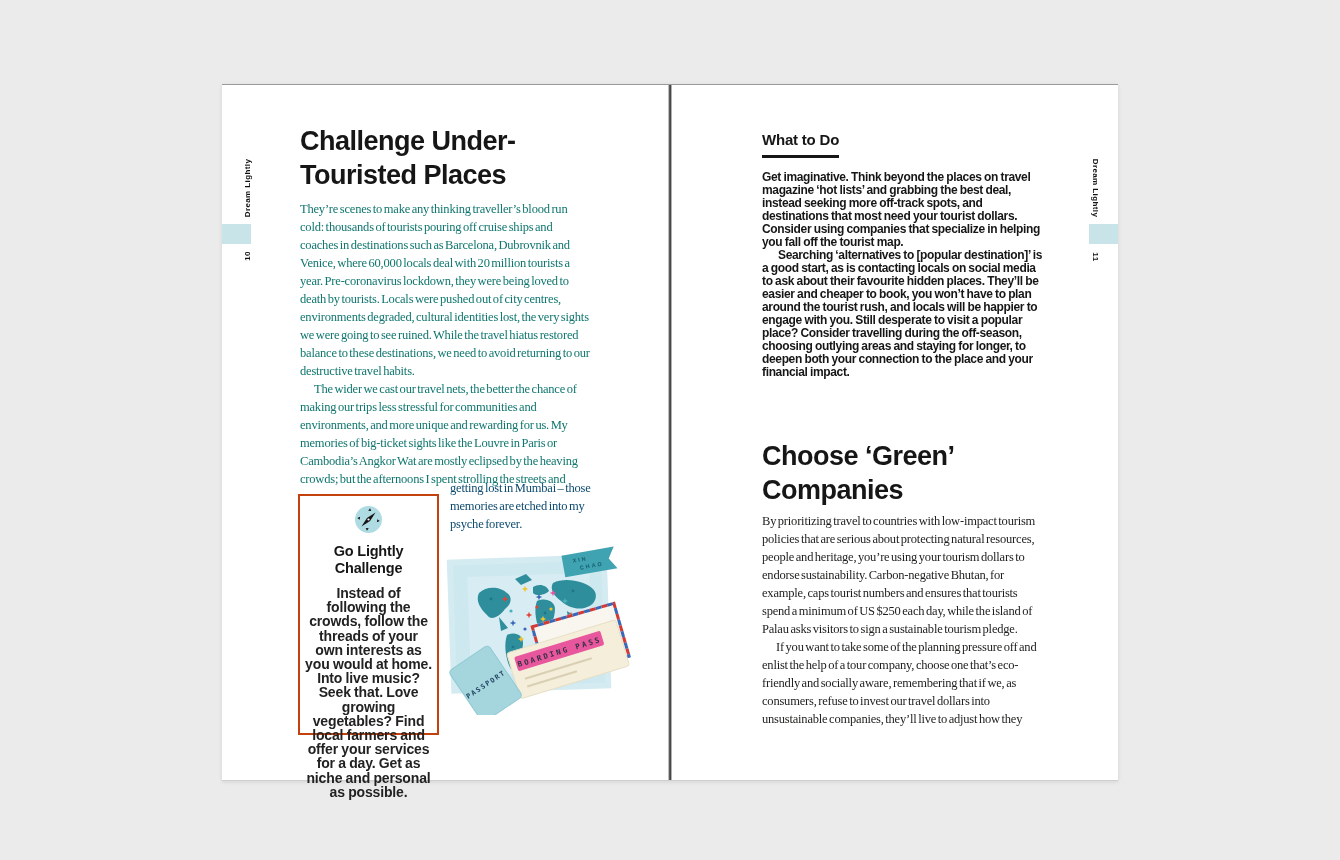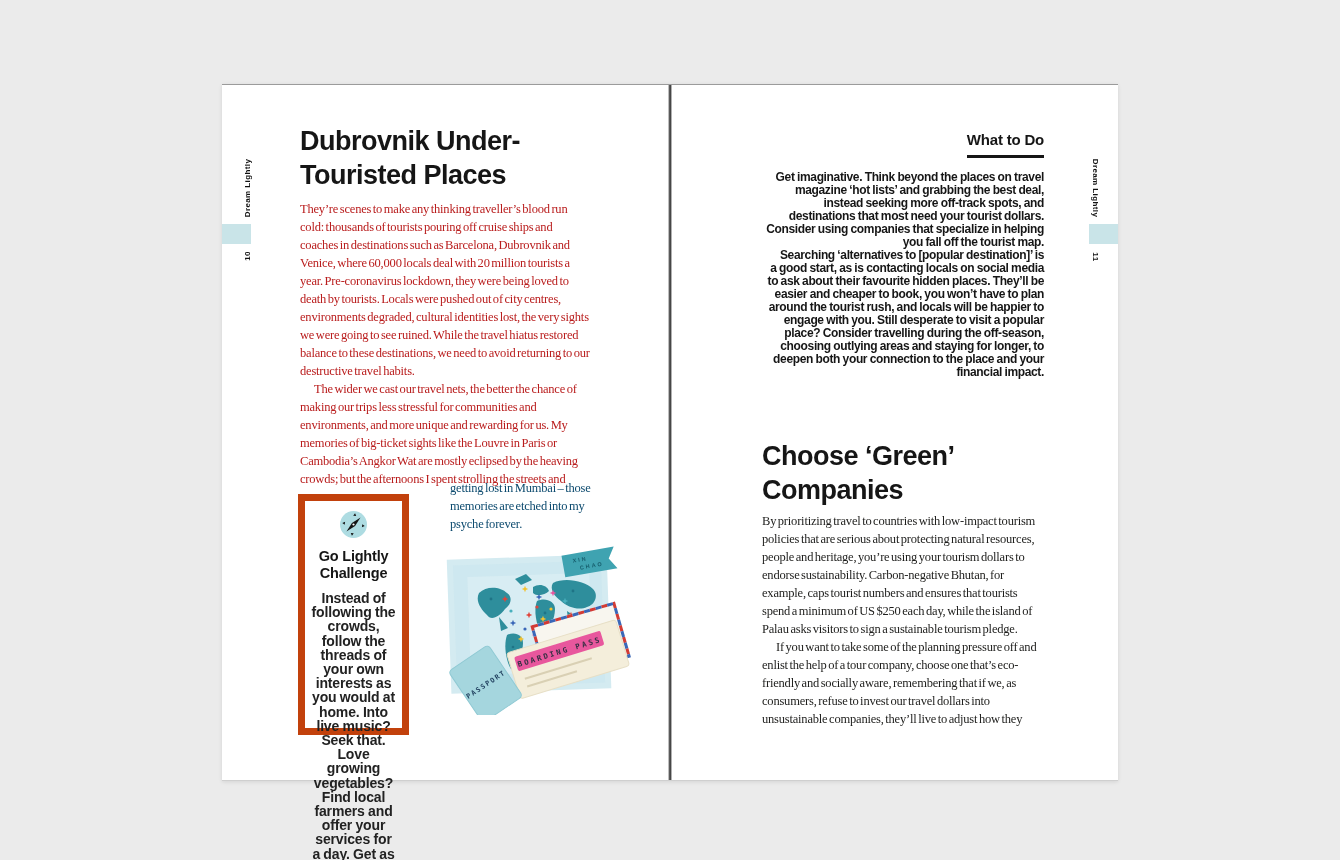--- a/index.html
+++ b/index.html
@@ -17,33 +17,33 @@
                 letter-spacing:0.4px;color:#111;}
   .rotL > span{transform:translate(-50%,-50%) rotate(-90deg);}
   .rotR > span{transform:translate(-50%,-50%) rotate(90deg);}
   .tab{position:absolute;width:29px;height:20px;background:#c9e4e8;}
 
   
   .h1{font-weight:bold;font-size:27px;line-height:34px;letter-spacing:-0.5px;color:#161616;}
 
   
   .serifcol{position:absolute;font-family:"Liberation Serif",serif;font-size:12.5px;
-            line-height:18px;letter-spacing:-0.2px;word-spacing:-1.3px;color:#b91c1c;}
+            line-height:18px;letter-spacing:-0.2px;word-spacing:-1.3px;color:#0f766e;}
   .indent{text-indent:14px;margin:0;}
   .noindent{margin:0;}
 
   .boldcol{font-weight:bold;font-size:12px;line-height:13px;letter-spacing:-0.35px;
            word-spacing:-0.5px;color:#161616;}
 
   .whattodo{display:inline-block;font-weight:bold;font-size:15px;letter-spacing:-0.2px;
             padding-bottom:7px;border-bottom:3px solid #161616;color:#161616;}
 
   
-  .gobox{position:absolute;left:76px;top:409px;width:111px;height:241px;box-sizing:border-box;
-         border:7px solid #c2410c;background:#ffffff;z-index:3;text-align:center;}
+  .gobox{position:absolute;left:76px;top:409px;width:141px;height:241px;box-sizing:border-box;
+         border:2px solid #c2410c;background:#ffffff;z-index:3;text-align:center;}
   .gobox .ic{margin-top:10px;}
   .gobox .ttl{font-weight:bold;font-size:14.5px;line-height:17px;letter-spacing:-0.2px;
               margin-top:6px;color:#161616;}
   .gobox .bdy{font-weight:bold;font-size:14px;line-height:14.2px;letter-spacing:-0.15px;
               word-spacing:-0.4px;margin:9px 5px 0 5px;color:#222;}
 
   .wraptext{position:absolute;left:228px;top:394px;width:142px;z-index:4;
             font-family:"Liberation Serif",serif;font-size:12.5px;line-height:18px;
             letter-spacing:-0.2px;word-spacing:-1.3px;color:#0c4a6e;}
 
@@ -58,21 +58,21 @@
     <div>
 
       <div class="vwrap rotL" style="left:25px;top:103px;">
         <span>Dream Lightly</span>
       </div>
       <div class="tab" style="left:0;top:139px;"></div>
       <div class="vwrap rotL" style="left:25px;top:171px;">
         <span>10</span>
       </div>
 
-      <div class="h1" style="position:absolute;left:78px;top:39px;width:290px;">Dubrovnik Under-Touristed Places</div>
+      <div class="h1" style="position:absolute;left:78px;top:39px;width:290px;">Challenge Under-Touristed Places</div>
 
       <div class="serifcol" style="left:78px;top:115px;width:290px;">
         <p class="noindent">They’re scenes to make any thinking traveller’s blood run cold: thousands of tourists pouring off cruise ships and coaches in destinations such as Barcelona, Dubrovnik and Venice, where 60,000 locals deal with 20 million tourists a year. Pre-coronavirus lockdown, they were being loved to death by tourists. Locals were pushed out of city centres, environments degraded, cultural identities lost, the very sights we were going to see ruined. While the travel hiatus restored balance to these destinations, we need to avoid returning to our destructive travel habits.</p>
         <p class="indent">The wider we cast our travel nets, the better the chance of making our trips less stressful for communities and environments, and more unique and rewarding for us. My memories of big-ticket sights like the Louvre in Paris or Cambodia’s Angkor Wat are mostly eclipsed by the heaving crowds; but the afternoons I spent strolling the streets and</p>
       </div>
 
       <div class="wraptext">getting lost in Mumbai – those memories are etched into my psyche forever.</div>
 
       <div class="gobox">
         <div class="ic">
@@ -191,21 +191,21 @@
     <div>
 
       <div class="vwrap rotR" style="left:873px;top:103px;">
         <span>Dream Lightly</span>
       </div>
       <div class="tab" style="left:867px;top:139px;"></div>
       <div class="vwrap rotR" style="left:873px;top:172px;">
         <span>11</span>
       </div>
 
-      <div style="position:absolute;left:540px;top:46px;width:282px;text-align:right;">
+      <div style="position:absolute;left:540px;top:46px;width:282px;">
         <span class="whattodo">What to Do</span>
         <div class="boldcol" style="margin-top:13px;">
           <p class="noindent">Get imaginative. Think beyond the places on travel magazine ‘hot lists’ and grabbing the best deal, instead seeking more off-track spots, and destinations that most need your tourist dollars. Consider using companies that specialize in helping you fall off the tourist map.</p>
           <p style="text-indent:16px;margin:0;">Searching ‘alternatives to [popular destination]’ is a good start, as is contacting locals on social media to ask about their favourite hidden places. They’ll be easier and cheaper to book, you won’t have to plan around the tourist rush, and locals will be happier to engage with you. Still desperate to visit a popular place? Consider travelling during the off-season, choosing outlying areas and staying for longer, to deepen both your connection to the place and your financial impact.</p>
         </div>
       </div>
 
       <div style="position:absolute;left:540px;top:354px;width:282px;">
         <div class="h1">Choose ‘Green’ Companies</div>
         <div style="margin-top:5px;font-family:'Liberation Serif',serif;font-size:12.5px;line-height:18px;letter-spacing:-0.2px;word-spacing:-1.3px;color:#1d1d1b;">

